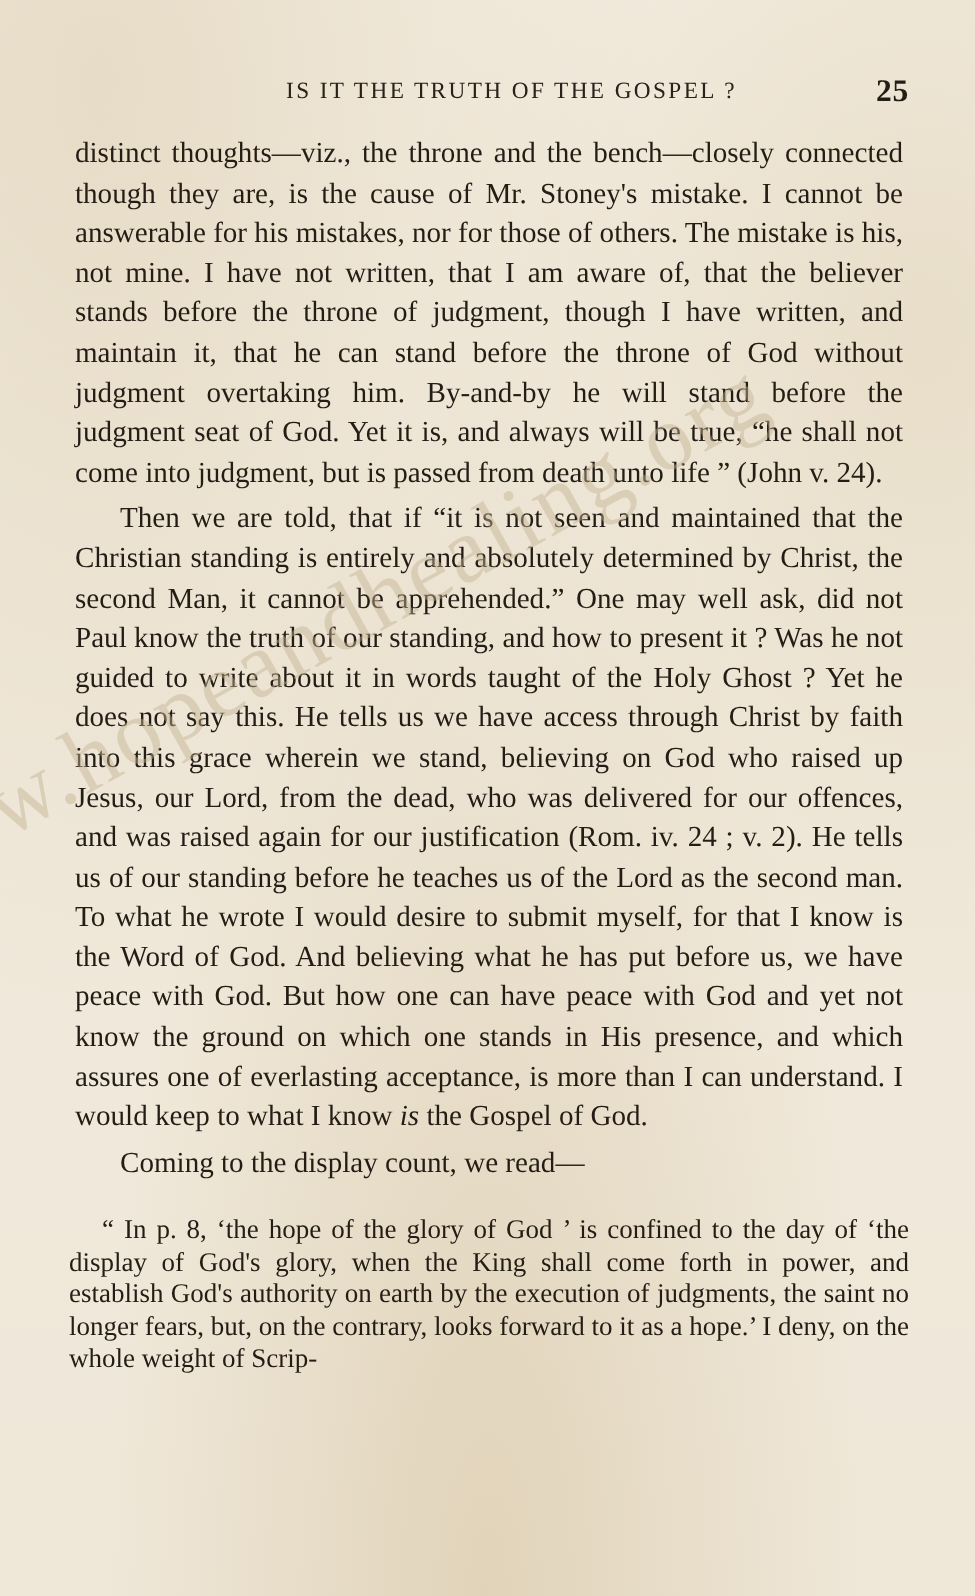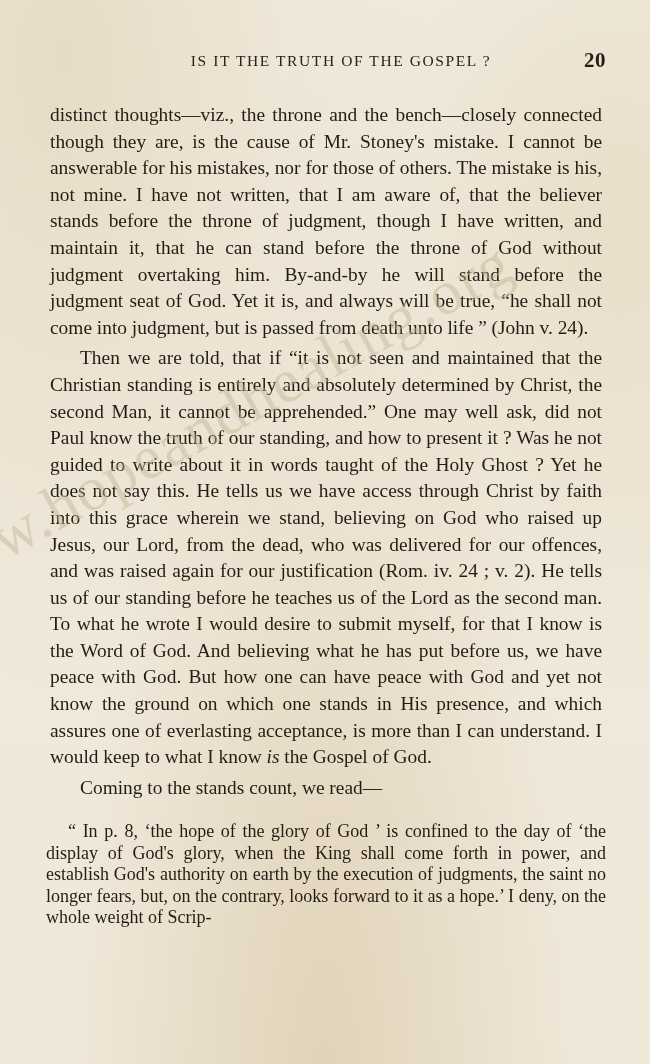--- a/index.html
+++ b/index.html
@@ -48,21 +48,21 @@
     width: 650px;
     height: 1064px;
     box-sizing: border-box;
     padding: 52px 36px 10px 36px;
   }
   .header {
     display: flex;
     align-items: flex-start;
     justify-content: flex-start;
     padding: 0 8px 0 40px;
-    margin-bottom: 32px;
+    margin-bottom: 20px;
     position: relative;
   }
   .running-head {
     flex: 1;
     text-align: center;
     font-size: 15.5px;
     letter-spacing: 1.6px;
     text-transform: uppercase;
     font-family: "Liberation Serif", serif;
     color: #29211a;
@@ -109,27 +109,27 @@
 </style>
 </head>
 <body>
 
 <div class="paper-texture"></div>
 
 <div class="page">
 
   <div class="header">
     <div class="running-head">IS IT THE TRUTH OF THE GOSPEL ?</div>
-    <div class="folio">20</div>
+    <div class="folio">25</div>
   </div>
 
   <div class="body-text">
     <p class="no-indent">distinct thoughts—viz., the throne and the bench—closely connected though they are, is the cause of Mr. Stoney's mistake.   I cannot be answerable for his mistakes, nor for those of others.    The mistake is his, not mine.   I have not written, that I am aware of, that the believer stands before the throne of judgment, though I have written, and maintain it, that he can stand before the throne of God without judgment overtaking him.   By-and-by he will stand before the judgment seat of God.   Yet it is, and always will be true, “he shall not come into judgment, but is passed from death unto life ” (John v. 24).</p>
     <p>Then we are told, that if “it is not seen and maintained that the Christian standing is entirely and absolutely determined by Christ, the second Man, it cannot be apprehended.”  One may well ask, did not Paul know the truth of our standing, and how to present it ?   Was he not guided to write about it in words taught of the Holy Ghost ?   Yet he does not say this. He tells us we have access through Christ by faith into this grace wherein we stand, believing on God who raised up Jesus, our Lord, from the dead, who was delivered for our offences, and was raised again for our justification (Rom. iv. 24 ; v. 2).   He tells us of our standing before he teaches us of the Lord as the second man. To what he wrote I would desire to submit myself, for that I know is the Word of God.   And believing what he has put before us, we have peace with God.   But how one can have peace with God and yet not know the ground on which one stands in His presence, and which assures one of everlasting acceptance, is more than I can understand.   I would keep to what I know <em class="ital">is</em> the Gospel of God.</p>
-    <p>Coming to the stands count, we read—</p>
+    <p>Coming to the display count, we read—</p>
   </div>
 
   <div class="footnote">
     <p>“ In p. 8, ‘the hope of the glory of God ’ is confined to the day of ‘the display of God's glory, when the King shall come forth in power, and establish God's authority on earth by the execution of judgments, the saint no longer fears, but, on the contrary, looks forward to it as a hope.’   I deny, on the whole weight of Scrip-</p>
   </div>
 
 </div>
 
 <div class="watermark">www.hopeandhealing.org</div>
 

